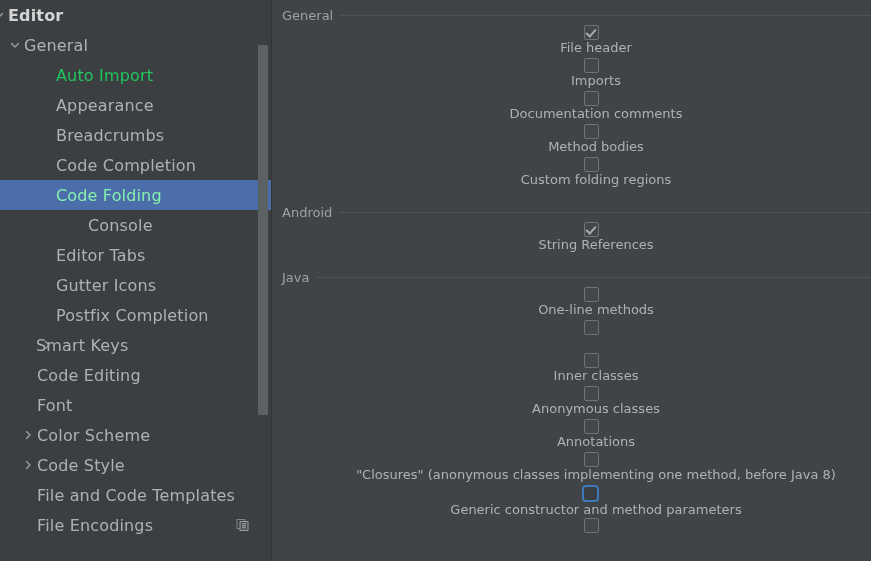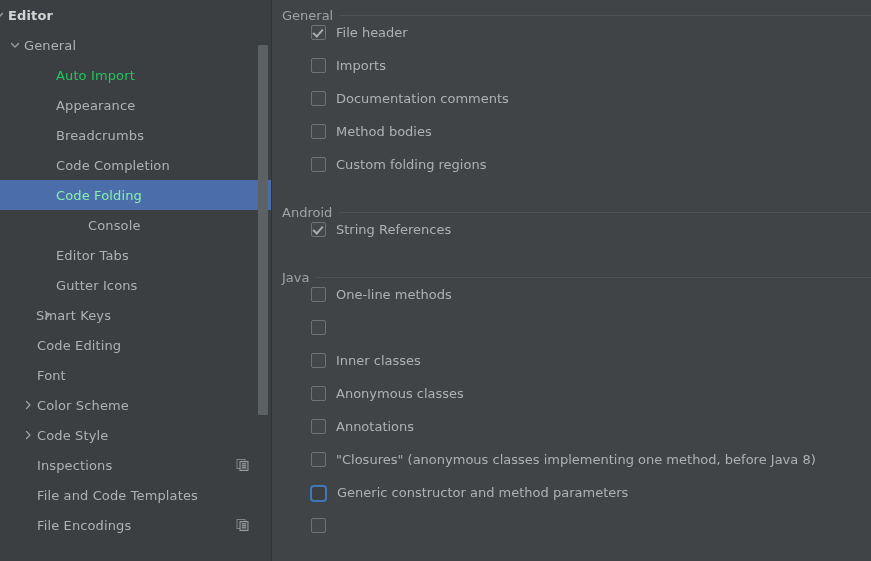--- a/index.html
+++ b/index.html
@@ -48,21 +48,21 @@
   .tree-row .arrow {
     position: absolute;
     width: 14px;
     height: 14px;
     display: flex;
     align-items: center;
     justify-content: center;
   }
   .tree-row .arrow svg { display:block; }
   .tree-label {
-    font-size: 13px;
+    font-size: 16px;
     color: #AFB1B3;
     letter-spacing: 0.01em;
   }
   .tree-row.bold .tree-label {
     color: #D4D4D4;
     font-weight: bold;
   }
   .tree-row.accent .tree-label {
     color: #22c55e;
   }
@@ -125,22 +125,24 @@
     padding-right: 7px;
     white-space: nowrap;
   }
   .section-rule {
     flex: 1 1 auto;
     height: 1px;
     background: #4F5355;
   }
   .cb-row {
     display: flex;
+    align-items: center;
     height: 33px;
     padding-left: 39px;
+    flex-direction: column;
   }
   .cb {
     position: relative;
     width: 15px;
     height: 15px;
     flex: 0 0 15px;
     box-sizing: border-box;
     border: 1px solid #6E7376;
     border-radius: 2px;
     background: #434749;
@@ -215,20 +217,23 @@
         <div class="tree-row">
           <span class="tree-label" style="margin-left: 88px;">Console</span>
         </div>
         <div class="tree-row">
           <span class="tree-label" style="margin-left: 56px;">Editor Tabs</span>
         </div>
         <div class="tree-row">
           <span class="tree-label" style="margin-left: 56px;">Gutter Icons</span>
         </div>
         <div class="tree-row">
+          <span class="tree-label" style="margin-left: 56px;">Postfix Completion</span>
+        </div>
+        <div class="tree-row">
           <span class="arrow" style="left: 40px;">
             <svg width="12" height="12" viewBox="0 0 12 12">
               <path d="M4.5 2.5 L8 6 L4.5 9.5" fill="none" stroke="#9DA0A3" stroke-width="1.3" stroke-linecap="round" stroke-linejoin="round"></path>
             </svg>
           </span>
           <span class="tree-label" style="margin-left: 36px;">Smart Keys</span>
         </div>
         <div class="tree-row">
           <span class="tree-label" style="margin-left: 37px;">Code Editing</span>
         </div>
@@ -243,30 +248,20 @@
           </span>
           <span class="tree-label" style="margin-left: 37px;">Color Scheme</span>
         </div>
         <div class="tree-row">
           <span class="arrow" style="left: 21px;">
             <svg width="12" height="12" viewBox="0 0 12 12">
               <path d="M4.5 2.5 L8 6 L4.5 9.5" fill="none" stroke="#9DA0A3" stroke-width="1.3" stroke-linecap="round" stroke-linejoin="round"></path>
             </svg>
           </span>
           <span class="tree-label" style="margin-left: 37px;">Code Style</span>
-        </div>
-        <div class="tree-row">
-          <span class="tree-label" style="margin-left: 37px;">Inspections</span>
-          <span class="row-icon"><svg width="14" height="14" viewBox="0 0 14 14">
-              <rect x="1" y="1.5" width="8" height="9" fill="none" stroke="#7E8386" stroke-width="1"></rect>
-              <rect x="4" y="3.5" width="8" height="9" fill="#4A4E51" stroke="#9A9EA1" stroke-width="1"></rect>
-              <line x1="6" x2="10" y1="5.8" y2="5.8" stroke="#A8ACAF" stroke-width="1"></line>
-              <line x1="6" x2="10" y1="7.8" y2="7.8" stroke="#A8ACAF" stroke-width="1"></line>
-              <line x1="6" x2="10" y1="9.8" y2="9.8" stroke="#A8ACAF" stroke-width="1"></line>
-            </svg></span>
         </div>
         <div class="tree-row">
           <span class="tree-label" style="margin-left: 37px;">File and Code Templates</span>
         </div>
         <div class="tree-row">
           <span class="tree-label" style="margin-left: 37px;">File Encodings</span>
           <span class="row-icon"><svg width="14" height="14" viewBox="0 0 14 14">
               <rect x="1" y="1.5" width="8" height="9" fill="none" stroke="#7E8386" stroke-width="1"></rect>
               <rect x="4" y="3.5" width="8" height="9" fill="#4A4E51" stroke="#9A9EA1" stroke-width="1"></rect>
               <line x1="6" x2="10" y1="5.8" y2="5.8" stroke="#A8ACAF" stroke-width="1"></line>

